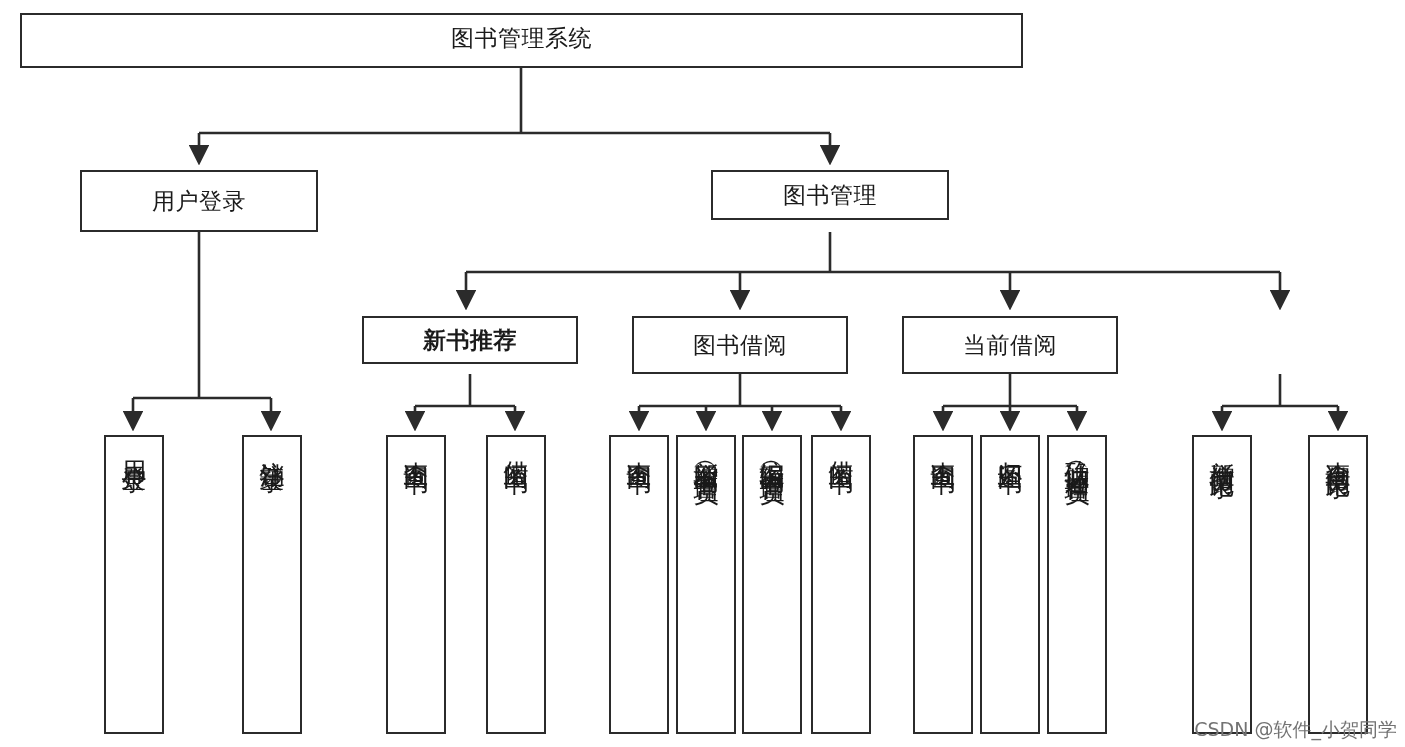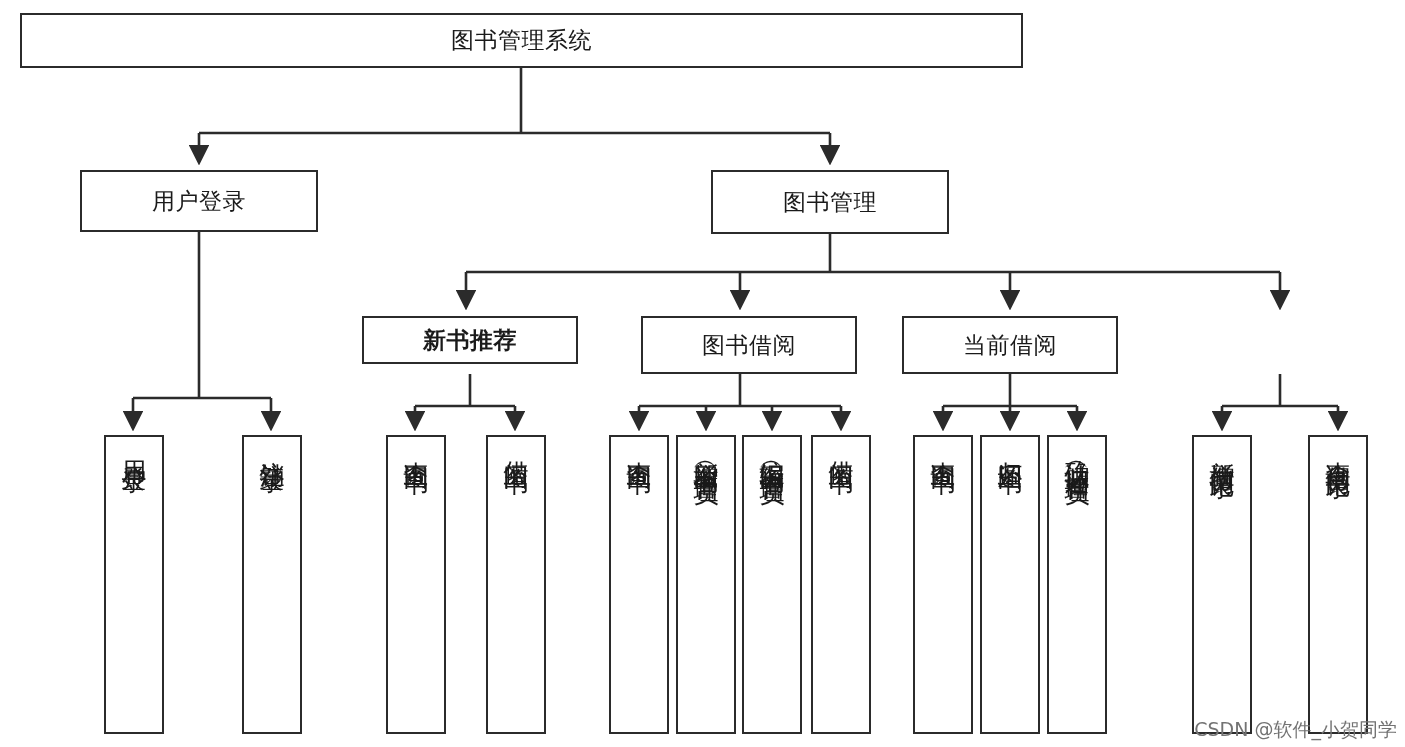--- a/index.html
+++ b/index.html
@@ -115,35 +115,35 @@
       <path d="M 1010 406 L 1010 428" marker-end="url(#arrow)"></path>
       <path d="M 1077 406 L 1077 428" marker-end="url(#arrow)"></path>
 
       <path d="M 1280 374 L 1280 406"></path>
       <path d="M 1222 406 L 1338 406"></path>
       <path d="M 1222 406 L 1222 428" marker-end="url(#arrow)"></path>
       <path d="M 1338 406 L 1338 428" marker-end="url(#arrow)"></path>
     </g>
   </svg>
 
-  <div class="node horiz" style="left:20px; top:13px; width:1003px; height:55px;">
+  <div class="node horiz" style="left:20px; top:13px; width:1003px; height:55px;font-family:Liberation Mono, monospace;">
     <span class="label">图书管理系统</span>
   </div>
 
   <div class="node horiz" style="left:80px; top:170px; width:238px; height:62px;">
     <span class="label">用户登录</span>
   </div>
-  <div class="node horiz" style="left:711px; top:170px; width:238px; height:64px;">
+  <div class="node horiz" style="left:711px; top:170px; width:238px; height:50px;">
     <span class="label">图书管理</span>
   </div>
 
   <div class="node horiz" style="left:362px; top:316px; width:216px; height:48px;font-weight:bold;">
     <span class="label">新书推荐</span>
   </div>
-  <div class="node horiz" style="left:632px; top:316px; width:216px; height:58px;margin-left:9px;">
+  <div class="node horiz" style="left:632px; top:316px; width:216px; height:58px;">
     <span class="label">图书借阅</span>
   </div>
   <div class="node horiz" style="left:902px; top:316px; width:216px; height:58px;">
     <span class="label">当前借阅</span>
   </div>
 
   <div class="node vert" style="left:104px; top:435px; width:60px; height:299px;">
     <span class="label">用户登录</span>
   </div>
   <div class="node vert" style="left:242px; top:435px; width:60px; height:299px;">

